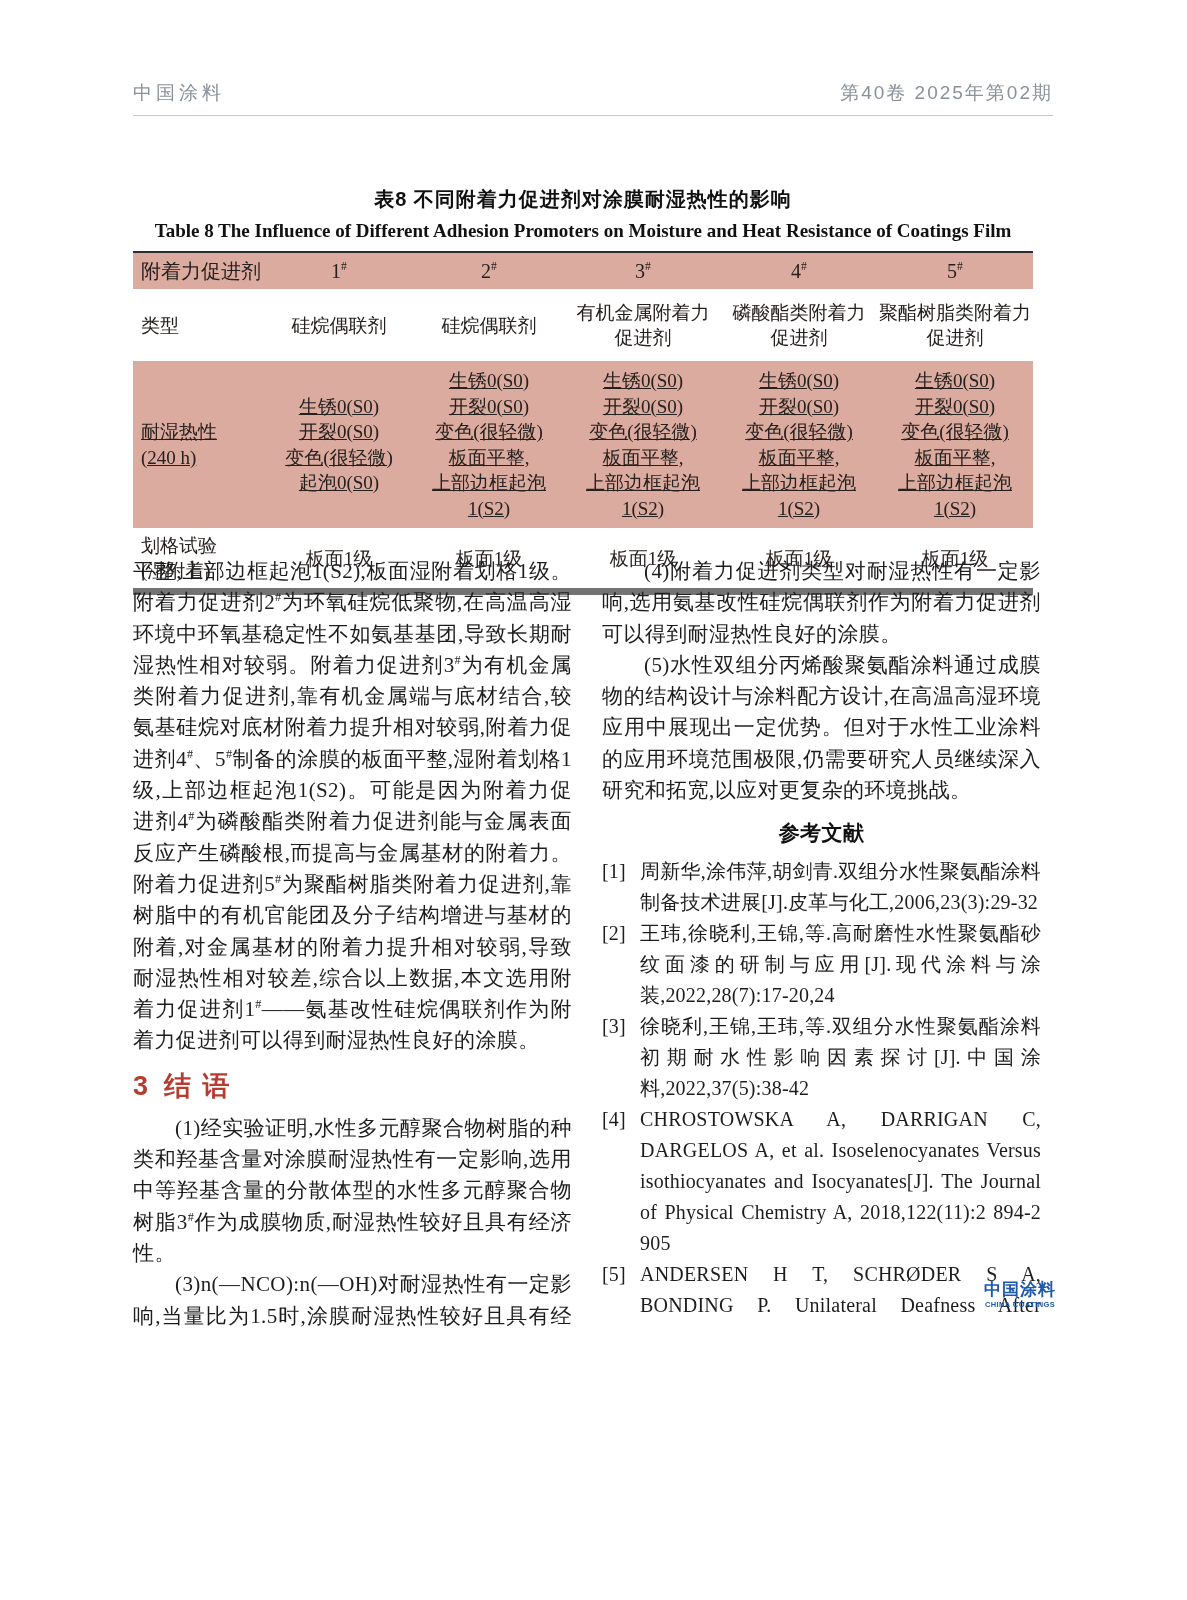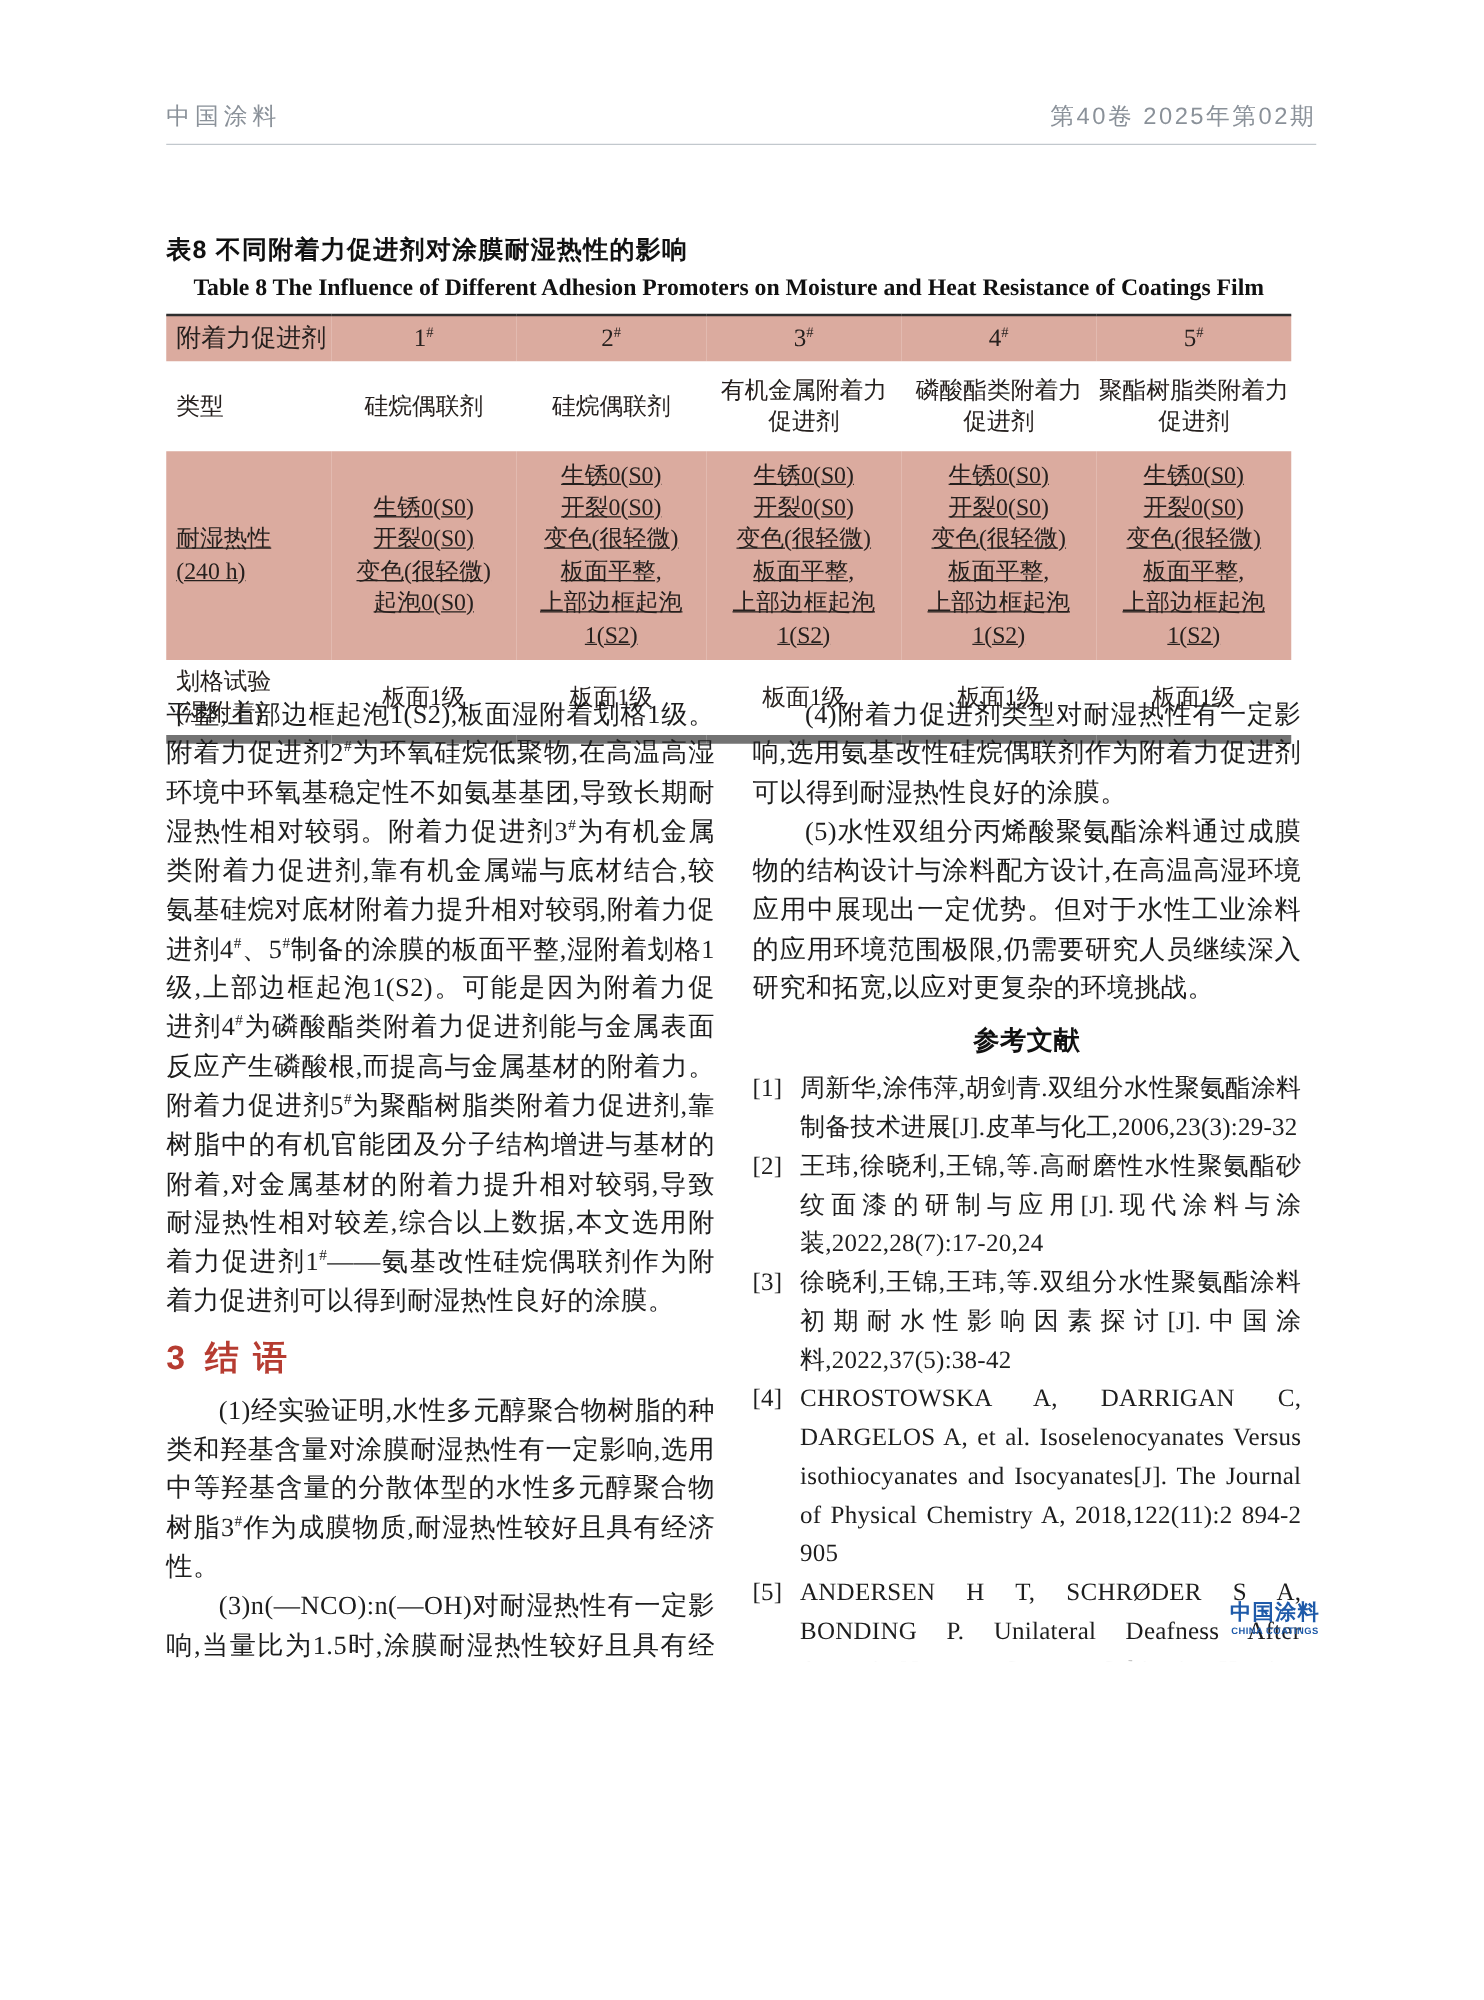--- a/index.html
+++ b/index.html
@@ -14,21 +14,21 @@
     position:absolute; top:80px; left:133px; width:920px;
     display:flex; justify-content:space-between; align-items:flex-end;
     padding-bottom:9px; border-bottom:1px solid #c2c8cd;
     color:#8a9199; font-size:19px; letter-spacing:4px;
     font-family:"Liberation Sans","DejaVu Sans",sans-serif;
   }
   .runhead .right { letter-spacing:2px; }
   
   .table-sec { position:absolute; top:186px; left:133px; width:900px; }
   .tbl-title-cn {
-    text-align:left; font-weight:bold; font-size:20px; letter-spacing:1px;
+    text-align:center; font-weight:bold; font-size:20px; letter-spacing:1px;
     font-family:"Liberation Sans","DejaVu Sans",sans-serif; color:#111;
   }
   .tbl-title-en {
     text-align:center; font-weight:bold; font-size:19px; margin-top:7px; color:#111;
   }
   table.tbl8 {
     width:100%; margin-top:9px; border-collapse:collapse; table-layout:fixed;
     border-top:2px solid #2e2e2e; border-bottom:7px solid #737373;
     font-size:19px; color:#26201e;
   }

